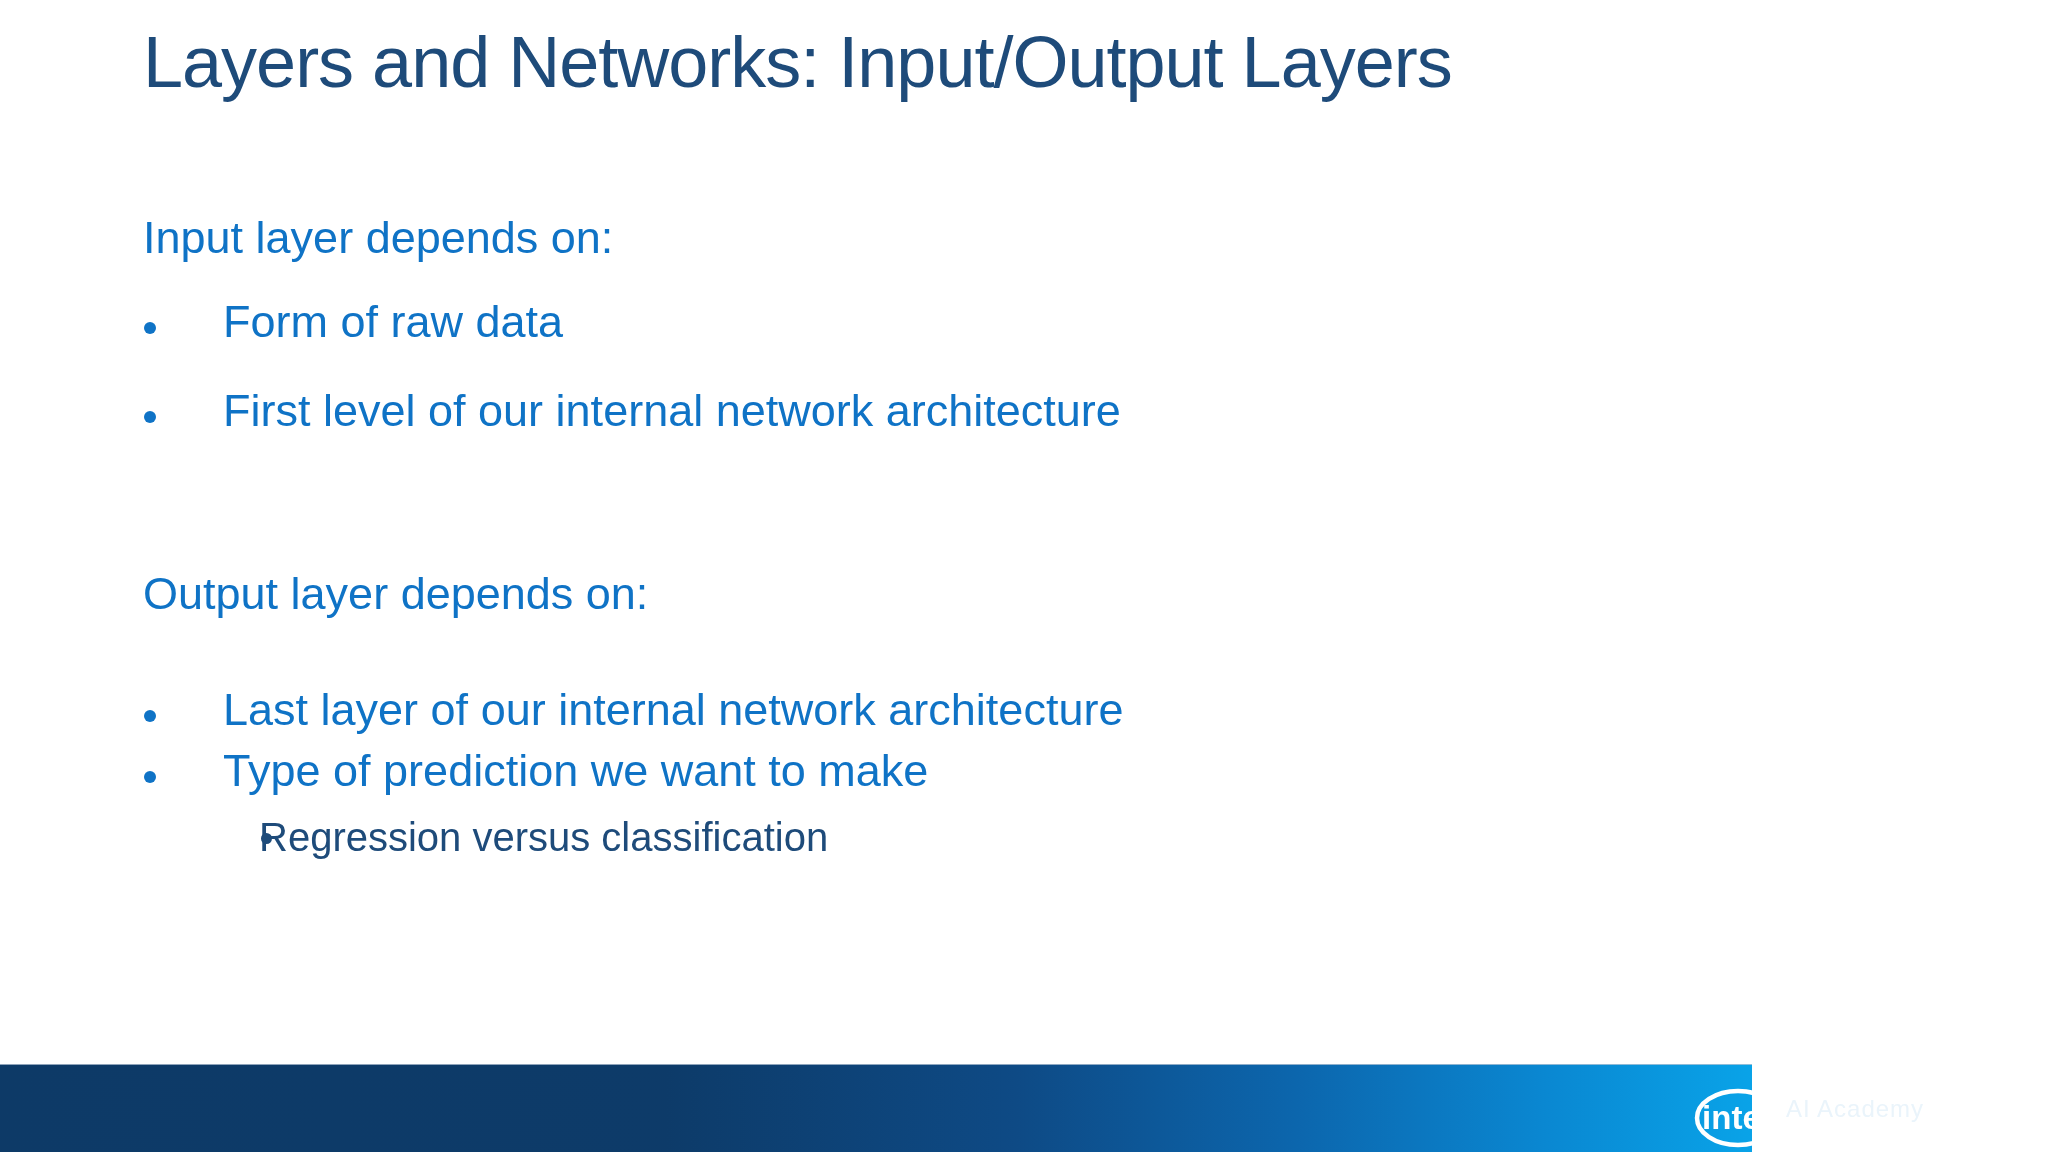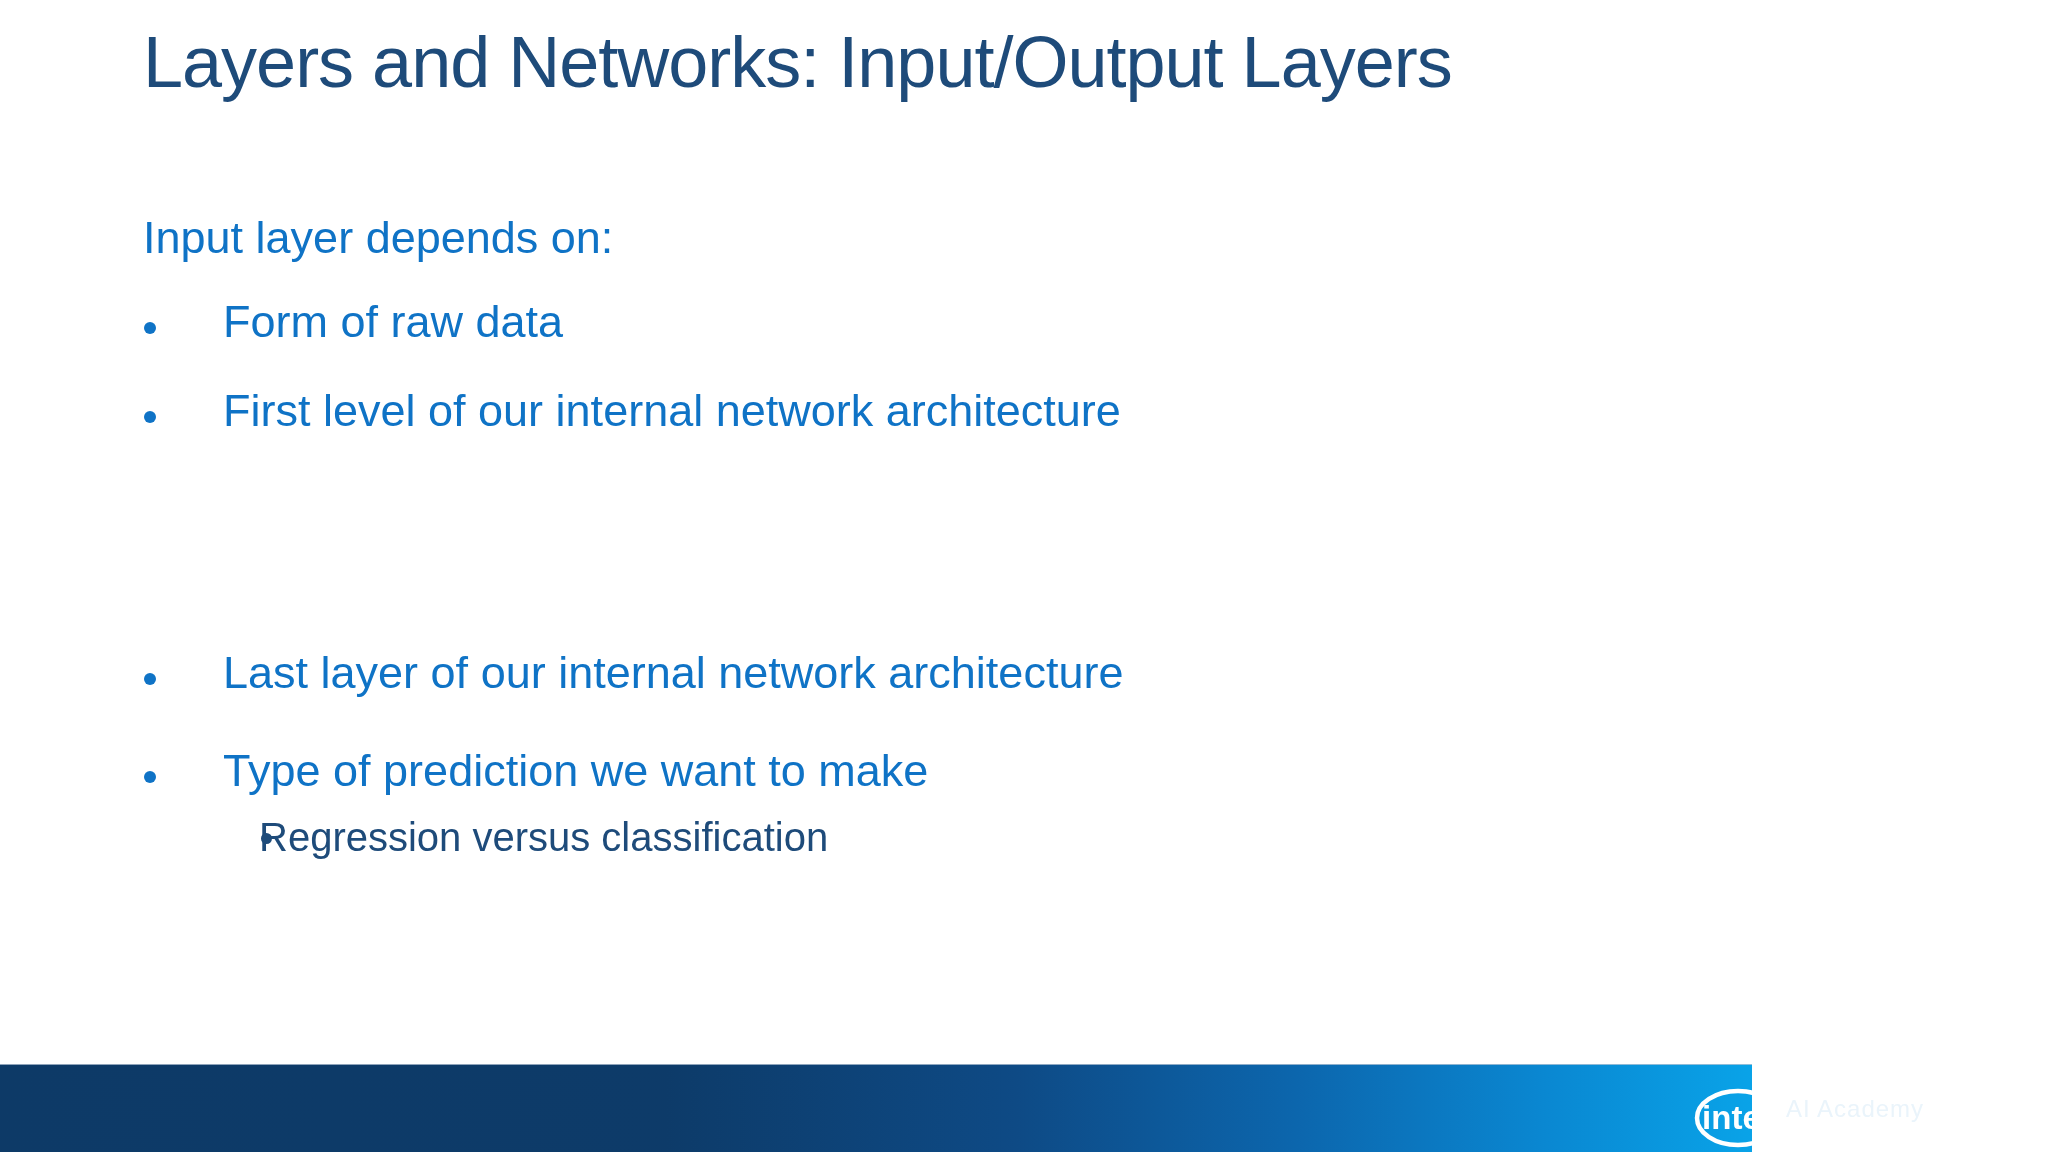--- a/index.html
+++ b/index.html
@@ -139,22 +139,23 @@
   <div class="text-line bullet-row" style="top:299px">
     <span class="dot"></span>
     <span class="bullet-text">Form of raw data</span>
   </div>
 
   <div class="text-line bullet-row" style="top:388px">
     <span class="dot"></span>
     <span class="bullet-text">First level of our internal network architecture</span>
   </div>
 
+  <p class="text-line heading" style="top:571px">Output layer depends on:</p>
 
-  <div class="text-line bullet-row" style="top:650px">
+  <div class="text-line bullet-row" style="top:687px">
     <span class="dot"></span>
     <span class="bullet-text">Last layer of our internal network architecture</span>
   </div>
 
   <div class="text-line bullet-row" style="top:748px">
     <span class="dot"></span>
     <span class="bullet-text">Type of prediction we want to make</span>
   </div>
 
   <div class="text-line sub-bullet-row" style="top:817px">

